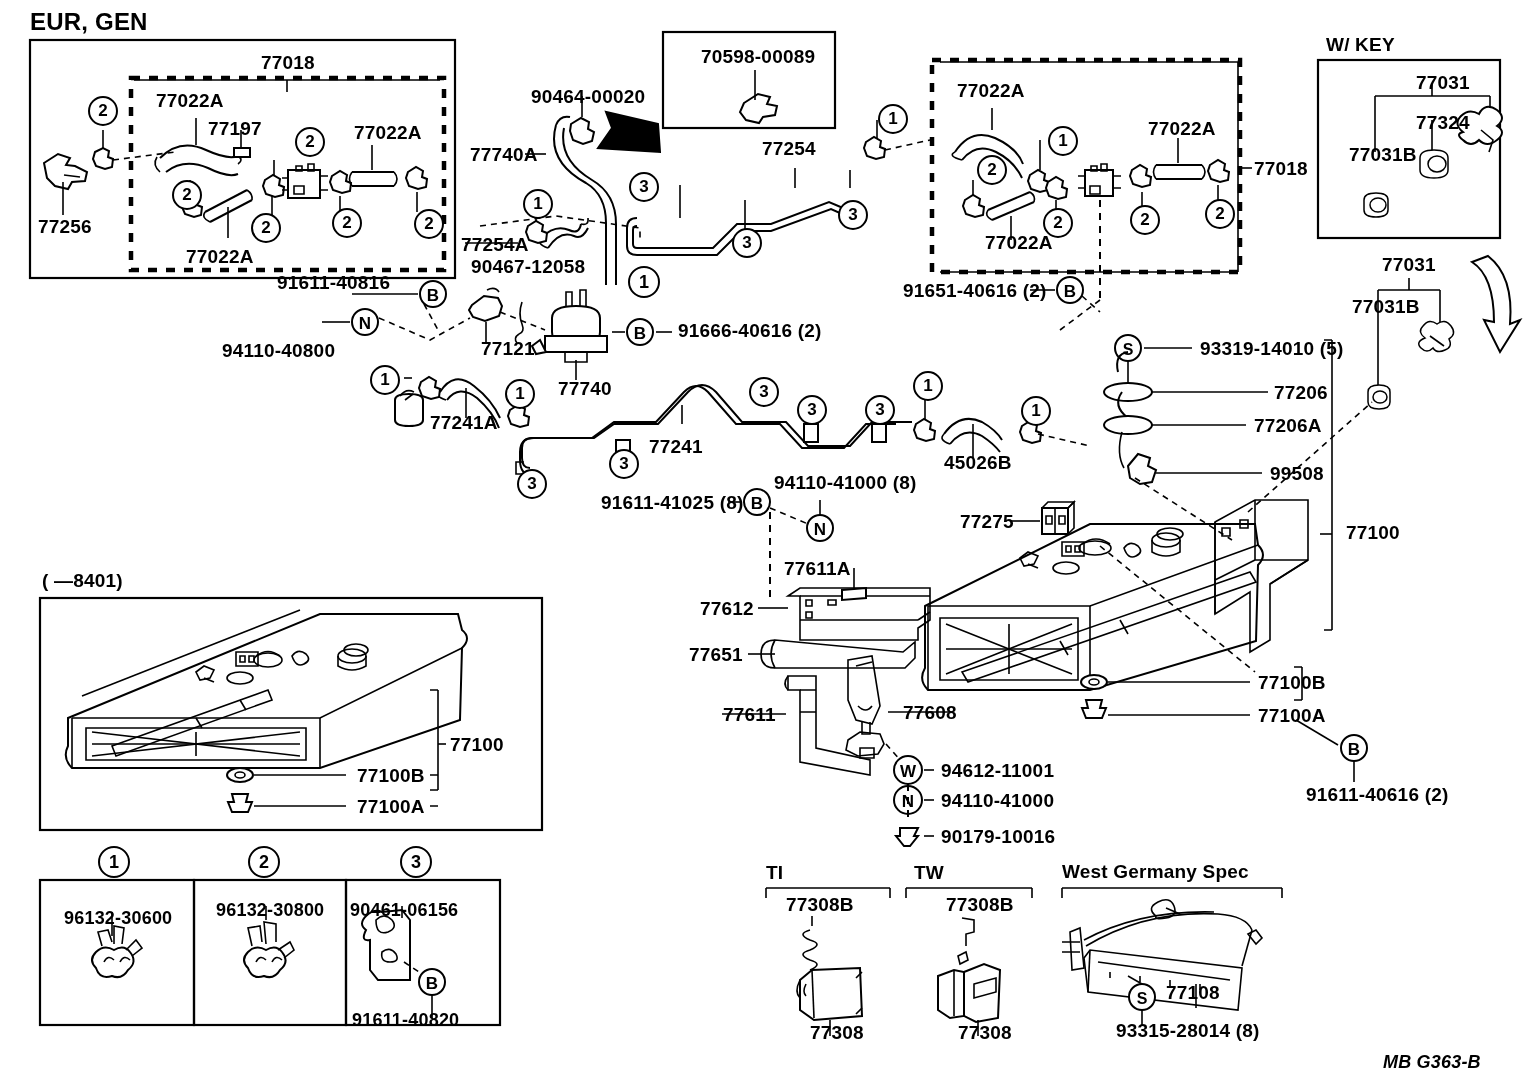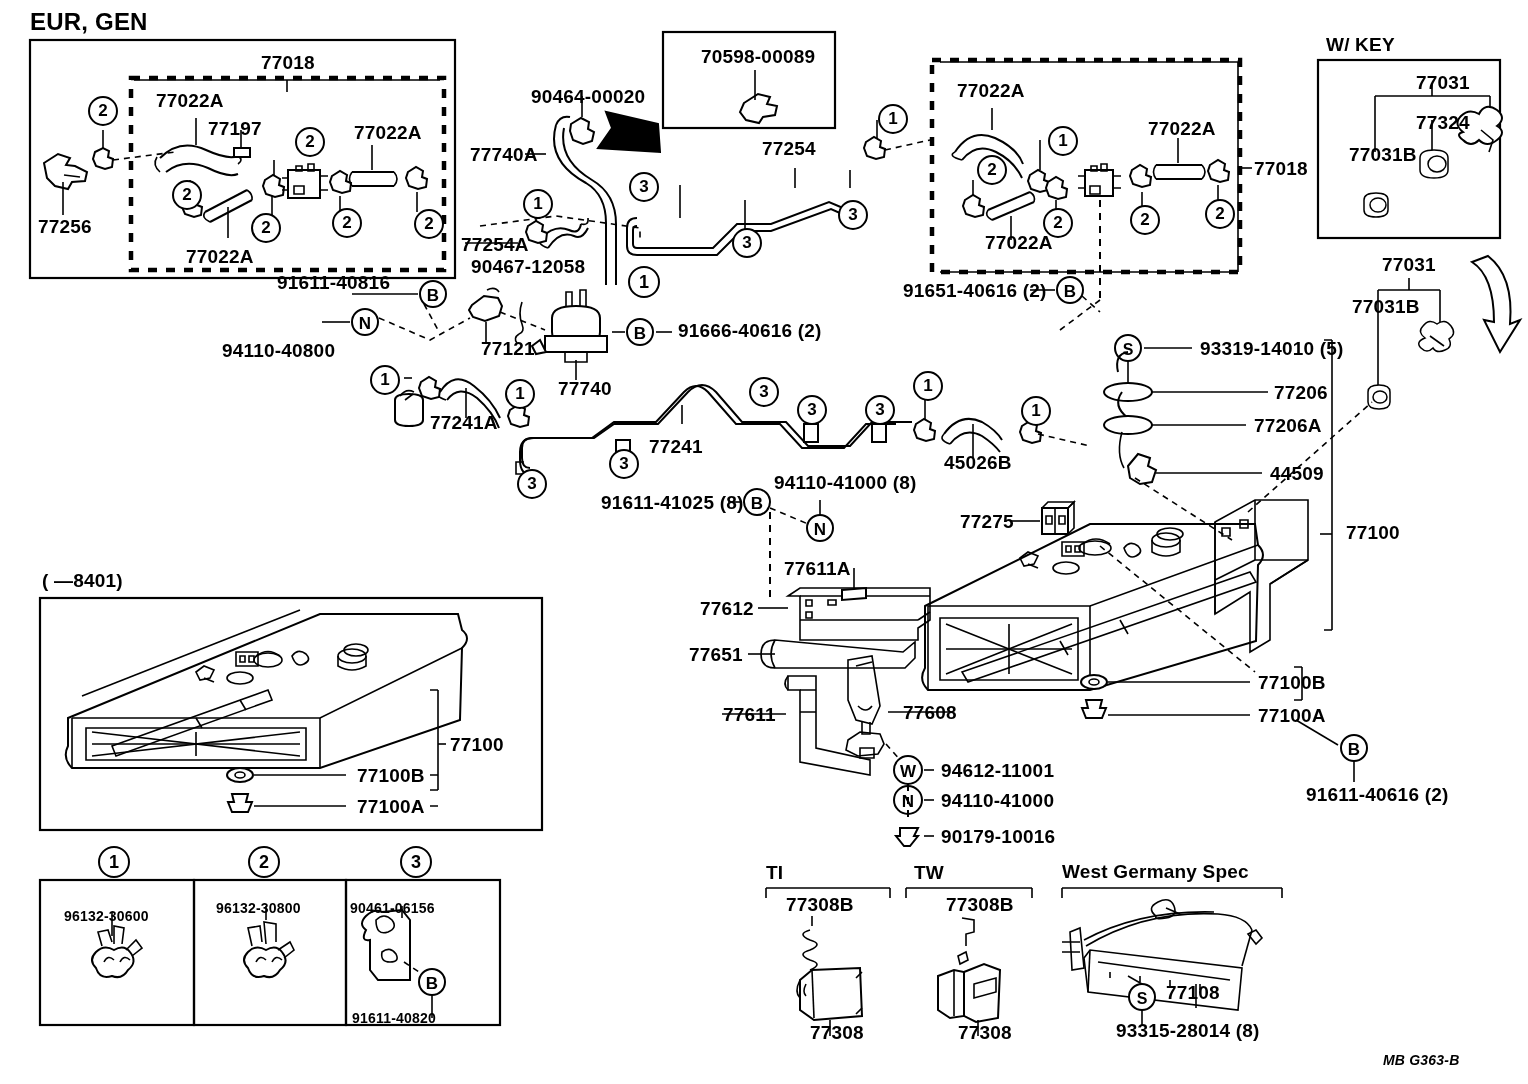--- a/index.html
+++ b/index.html
@@ -3,21 +3,21 @@
 <meta charset="utf-8">
 <style>
   html,body{margin:0;padding:0;background:#fff;}
   body{width:1528px;height:1084px;position:relative;overflow:hidden;
        font-family:"Liberation Sans",sans-serif;color:#000;}
   #stage{position:absolute;left:0;top:0;width:1528px;height:1084px;}
   svg#art{position:absolute;left:0;top:0;width:1528px;height:1084px;}
   .lbl{position:absolute;font-weight:bold;white-space:nowrap;letter-spacing:.2px;}
   .s20{font-size:24px;}
   .s19{font-size:19px;}
-  .s18{font-size:14px;}
+  .s18{font-size:18px;}
   .cir{position:absolute;border:2.3px solid #000;border-radius:50%;
        display:flex;align-items:center;justify-content:center;
        font-weight:bold;background:#fff;}
   .c26{width:26px;height:26px;font-size:17px;}
   .c28{width:28px;height:28px;font-size:18px;}
 </style>
 </head>
 <body>
 
 <div id="stage">
@@ -539,21 +539,21 @@
 <div class="lbl s19" style="left:430px; top:412px;">77241A</div>
 <div class="lbl s19" style="left:649px; top:436px;">77241</div>
 <div class="lbl s19" style="left:944px; top:452px;">45026B</div>
 <div class="lbl s19" style="left:774px; top:472px;">94110-41000 (8)</div>
 <div class="lbl s19" style="left:601px; top:492px;">91611-41025 (8)</div>
 <div class="lbl s19" style="left:960px; top:511px;">77275</div>
 
 <div class="lbl s19" style="left:1200px;top:338px;text-align:center;">93319-14010 (5)</div>
 <div class="lbl s19" style="left:1274px;top:382px;">77206</div>
 <div class="lbl s19" style="left:1254px;top:415px;">77206A</div>
-<div class="lbl s19" style="left:1270px;top:463px;">44509</div>
+<div class="lbl s19" style="left:1270px;top:463px;">99508</div>
 <div class="lbl s19" style="left:1346px;top:522px;">77100</div>
 <div class="lbl s19" style="left:1258px;top:672px;">77100B</div>
 <div class="lbl s19" style="left:1258px;top:705px;">77100A</div>
 <div class="lbl s19" style="left:1306px;top:784px;">91611-40616 (2)</div>
 
 <div class="lbl s19" style="left:784px; top:558px;">77611A</div>
 <div class="lbl s19" style="left:700px; top:598px;">77612</div>
 <div class="lbl s19" style="left:689px; top:644px;">77651</div>
 <div class="lbl s19" style="left:723px; top:704px;">77611</div>
 <div class="lbl s19" style="left:903px; top:702px;">77608</div>

